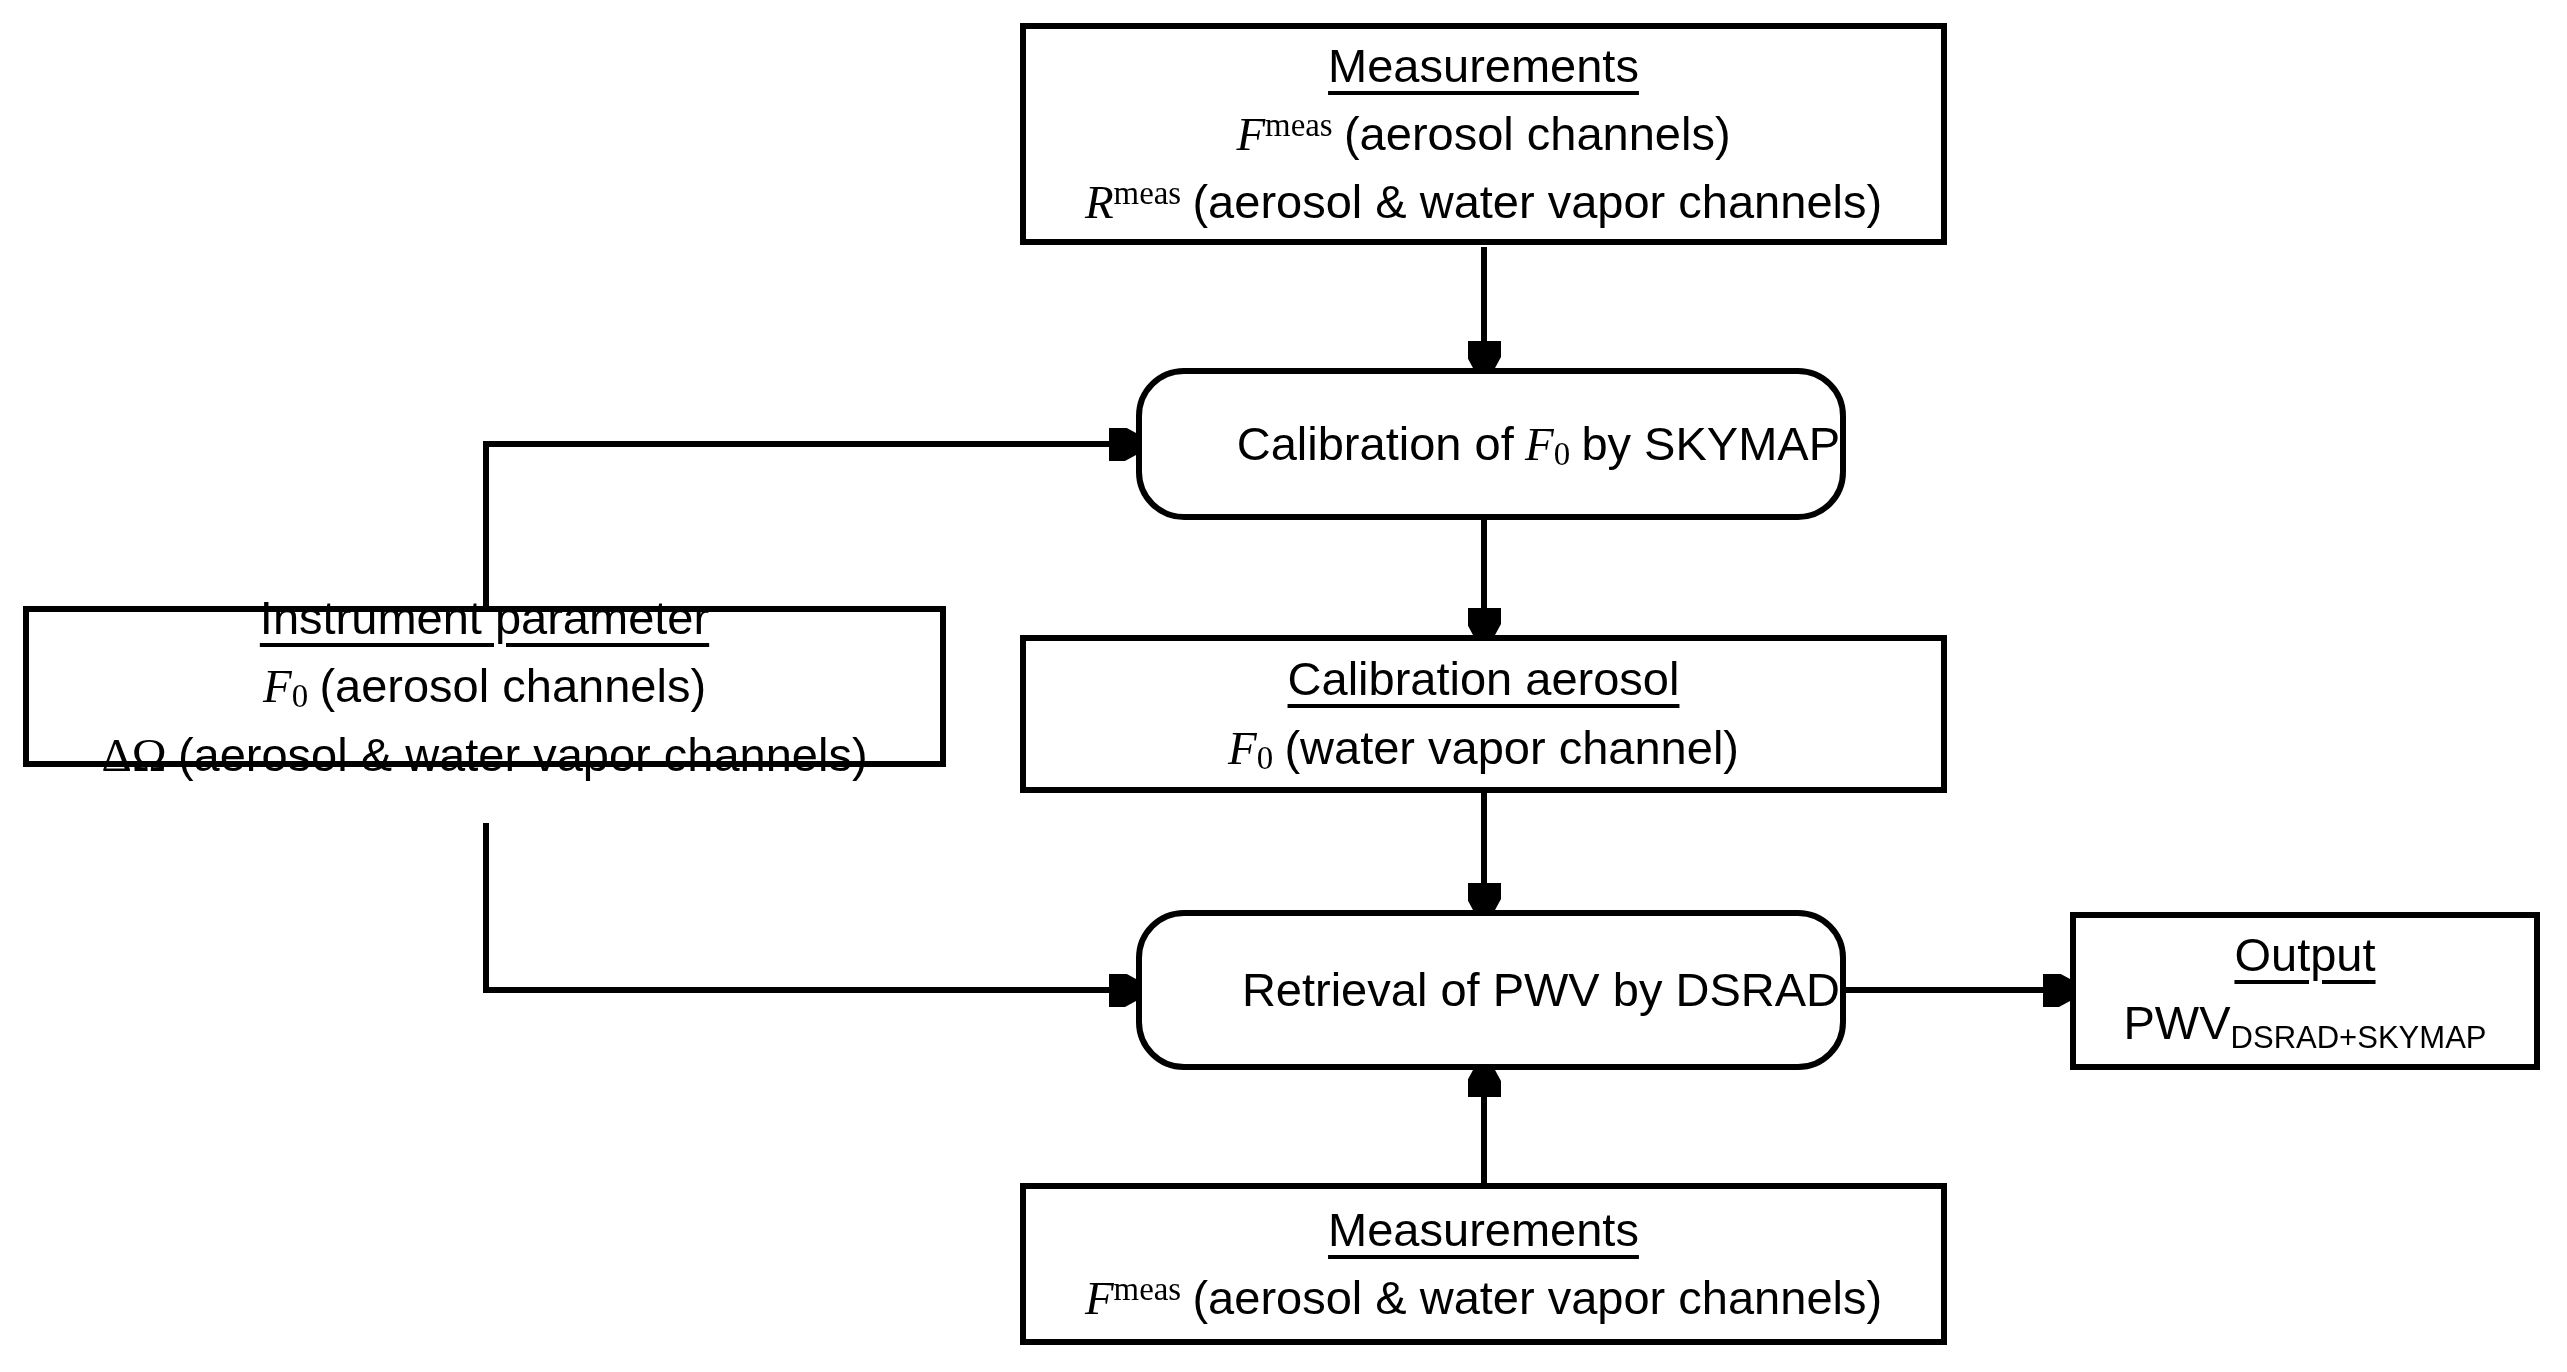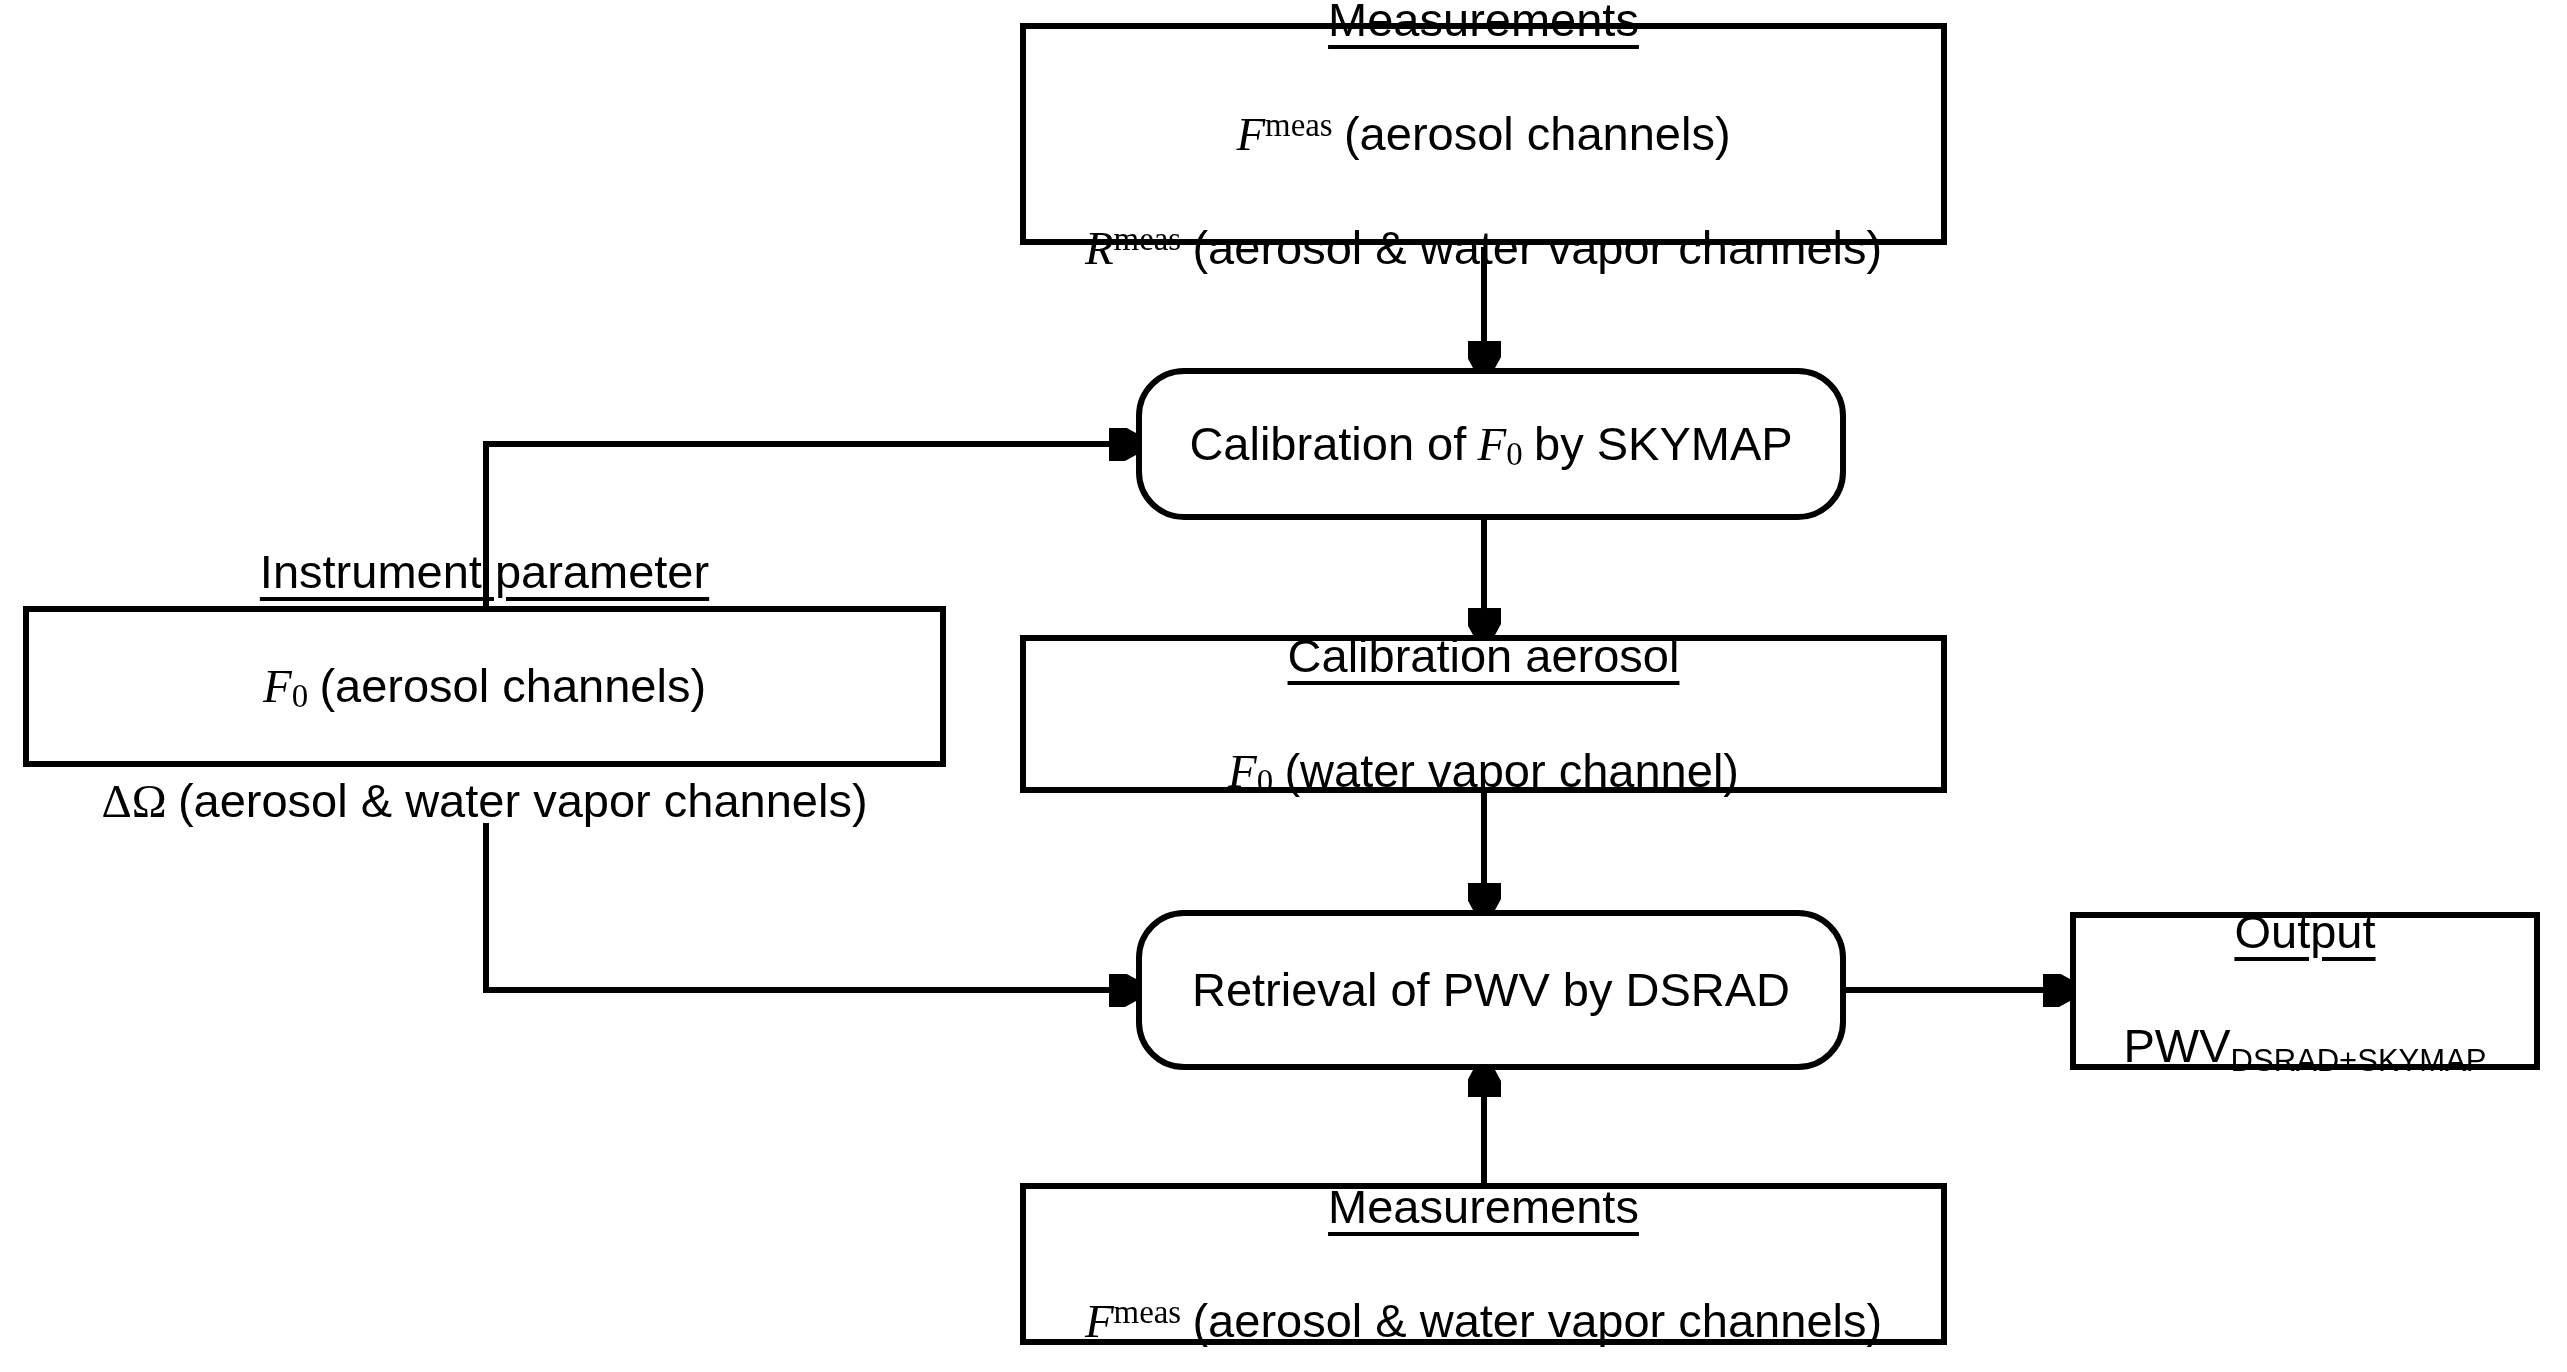--- a/index.html
+++ b/index.html
@@ -36,23 +36,22 @@
     border:6px solid var(--line-color);
     background:var(--bg-color);
     display:flex;
     flex-direction:column;
     justify-content:center;
     align-items:center;
     text-align:center;
     font-size:47px;
     line-height:1.45;
     white-space:nowrap;
-    gap:46px;
   }
-  .rounded{border-radius:48px;}
+  .rounded{border-radius:48px;align-items:flex-end;}
   .title{
     text-decoration:underline;
     text-decoration-thickness:4px;
     text-underline-offset:9px;
   }
   
   .mvar{font-family:"Liberation Serif",serif;font-style:italic;}
   .mupright{font-family:"Liberation Serif",serif;font-style:normal;}
   .msup{font-family:"Liberation Serif",serif;font-style:normal;font-size:0.70em;vertical-align:0.42em;}
   .msub{font-family:"Liberation Serif",serif;font-style:normal;font-size:0.70em;vertical-align:-0.16em;}

